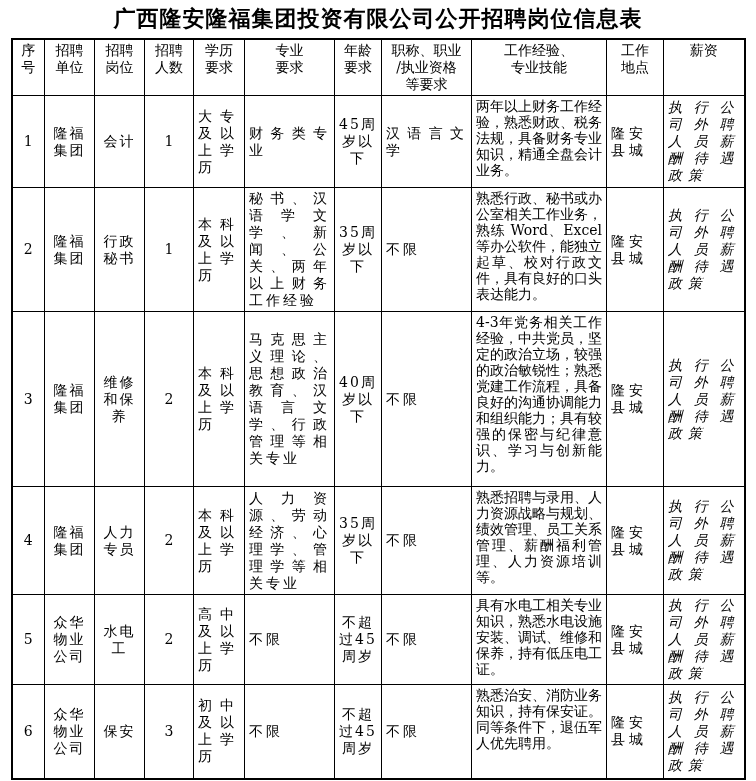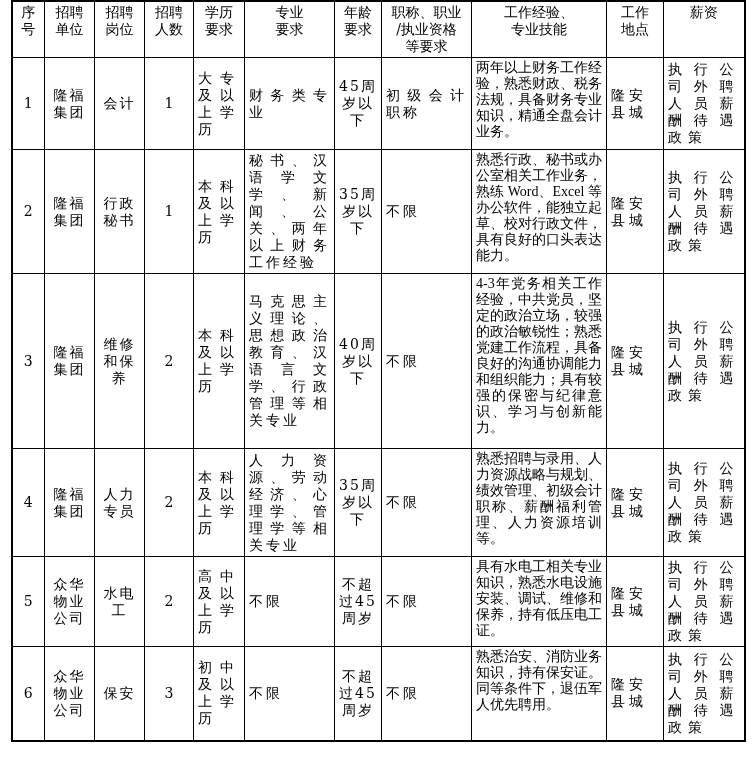--- a/index.html
+++ b/index.html
@@ -85,34 +85,35 @@
   }
   td.col-qualification {
     text-align: justify;
     letter-spacing: 3px;
   }
   td.col-experience {
     text-align: justify;
     vertical-align: top;
     letter-spacing: 0;
     line-height: 16px;
-    font-family: Liberation Serif, serif;
   }
   td.col-location {
     letter-spacing: 4px;
   }
   td.col-salary {
     text-align: justify;
     letter-spacing: 6px;
+    font-style: italic;
   }
 </style>
 </head>
 <body>
 
 <div class="page">
+  <div class="page-title">广西隆安隆福集团投资有限公司公开招聘岗位信息表</div>
 
   <table class="recruit">
     <colgroup id="table-colgroup">
         <col class="col-no">
         <col class="col-unit">
         <col class="col-position">
         <col class="col-count">
         <col class="col-education">
         <col class="col-major">
         <col class="col-age">
@@ -149,21 +150,21 @@
     </thead>
     <tbody id="table-body">
         <tr>
           <td class="col-no">1</td>
           <td class="col-unit">隆福集团</td>
           <td class="col-position">会计</td>
           <td class="col-count">1</td>
           <td class="col-education">大专及以上学历</td>
           <td class="col-major">财务类专业</td>
           <td class="col-age">45周岁以下</td>
-          <td class="col-qualification">初级会计职称</td>
+          <td class="col-qualification">汉语言文学</td>
           <td class="col-experience">两年以上财务工作经验，熟悉财政、税务法规，具备财务专业知识，精通全盘会计业务。</td>
           <td class="col-location">隆安县城</td>
           <td class="col-salary">执行公司外聘人员薪酬待遇政策</td>
         </tr>
         <tr>
           <td class="col-no">2</td>
           <td class="col-unit">隆福集团</td>
           <td class="col-position">行政秘书</td>
           <td class="col-count">1</td>
           <td class="col-education">本科及以上学历</td>
@@ -189,21 +190,21 @@
         </tr>
         <tr>
           <td class="col-no">4</td>
           <td class="col-unit">隆福集团</td>
           <td class="col-position">人力专员</td>
           <td class="col-count">2</td>
           <td class="col-education">本科及以上学历</td>
           <td class="col-major">人力资源、劳动经济、心理学、管理学等相关专业</td>
           <td class="col-age">35周岁以下</td>
           <td class="col-qualification">不限</td>
-          <td class="col-experience">熟悉招聘与录用、人力资源战略与规划、绩效管理、初级会计职称、薪酬福利管理、人力资源培训等。</td>
+          <td class="col-experience">熟悉招聘与录用、人力资源战略与规划、绩效管理、员工关系管理、薪酬福利管理、人力资源培训等。</td>
           <td class="col-location">隆安县城</td>
           <td class="col-salary">执行公司外聘人员薪酬待遇政策</td>
         </tr>
         <tr>
           <td class="col-no">5</td>
           <td class="col-unit">众华物业公司</td>
           <td class="col-position">水电工</td>
           <td class="col-count">2</td>
           <td class="col-education">高中及以上学历</td>
           <td class="col-major">不限</td>

